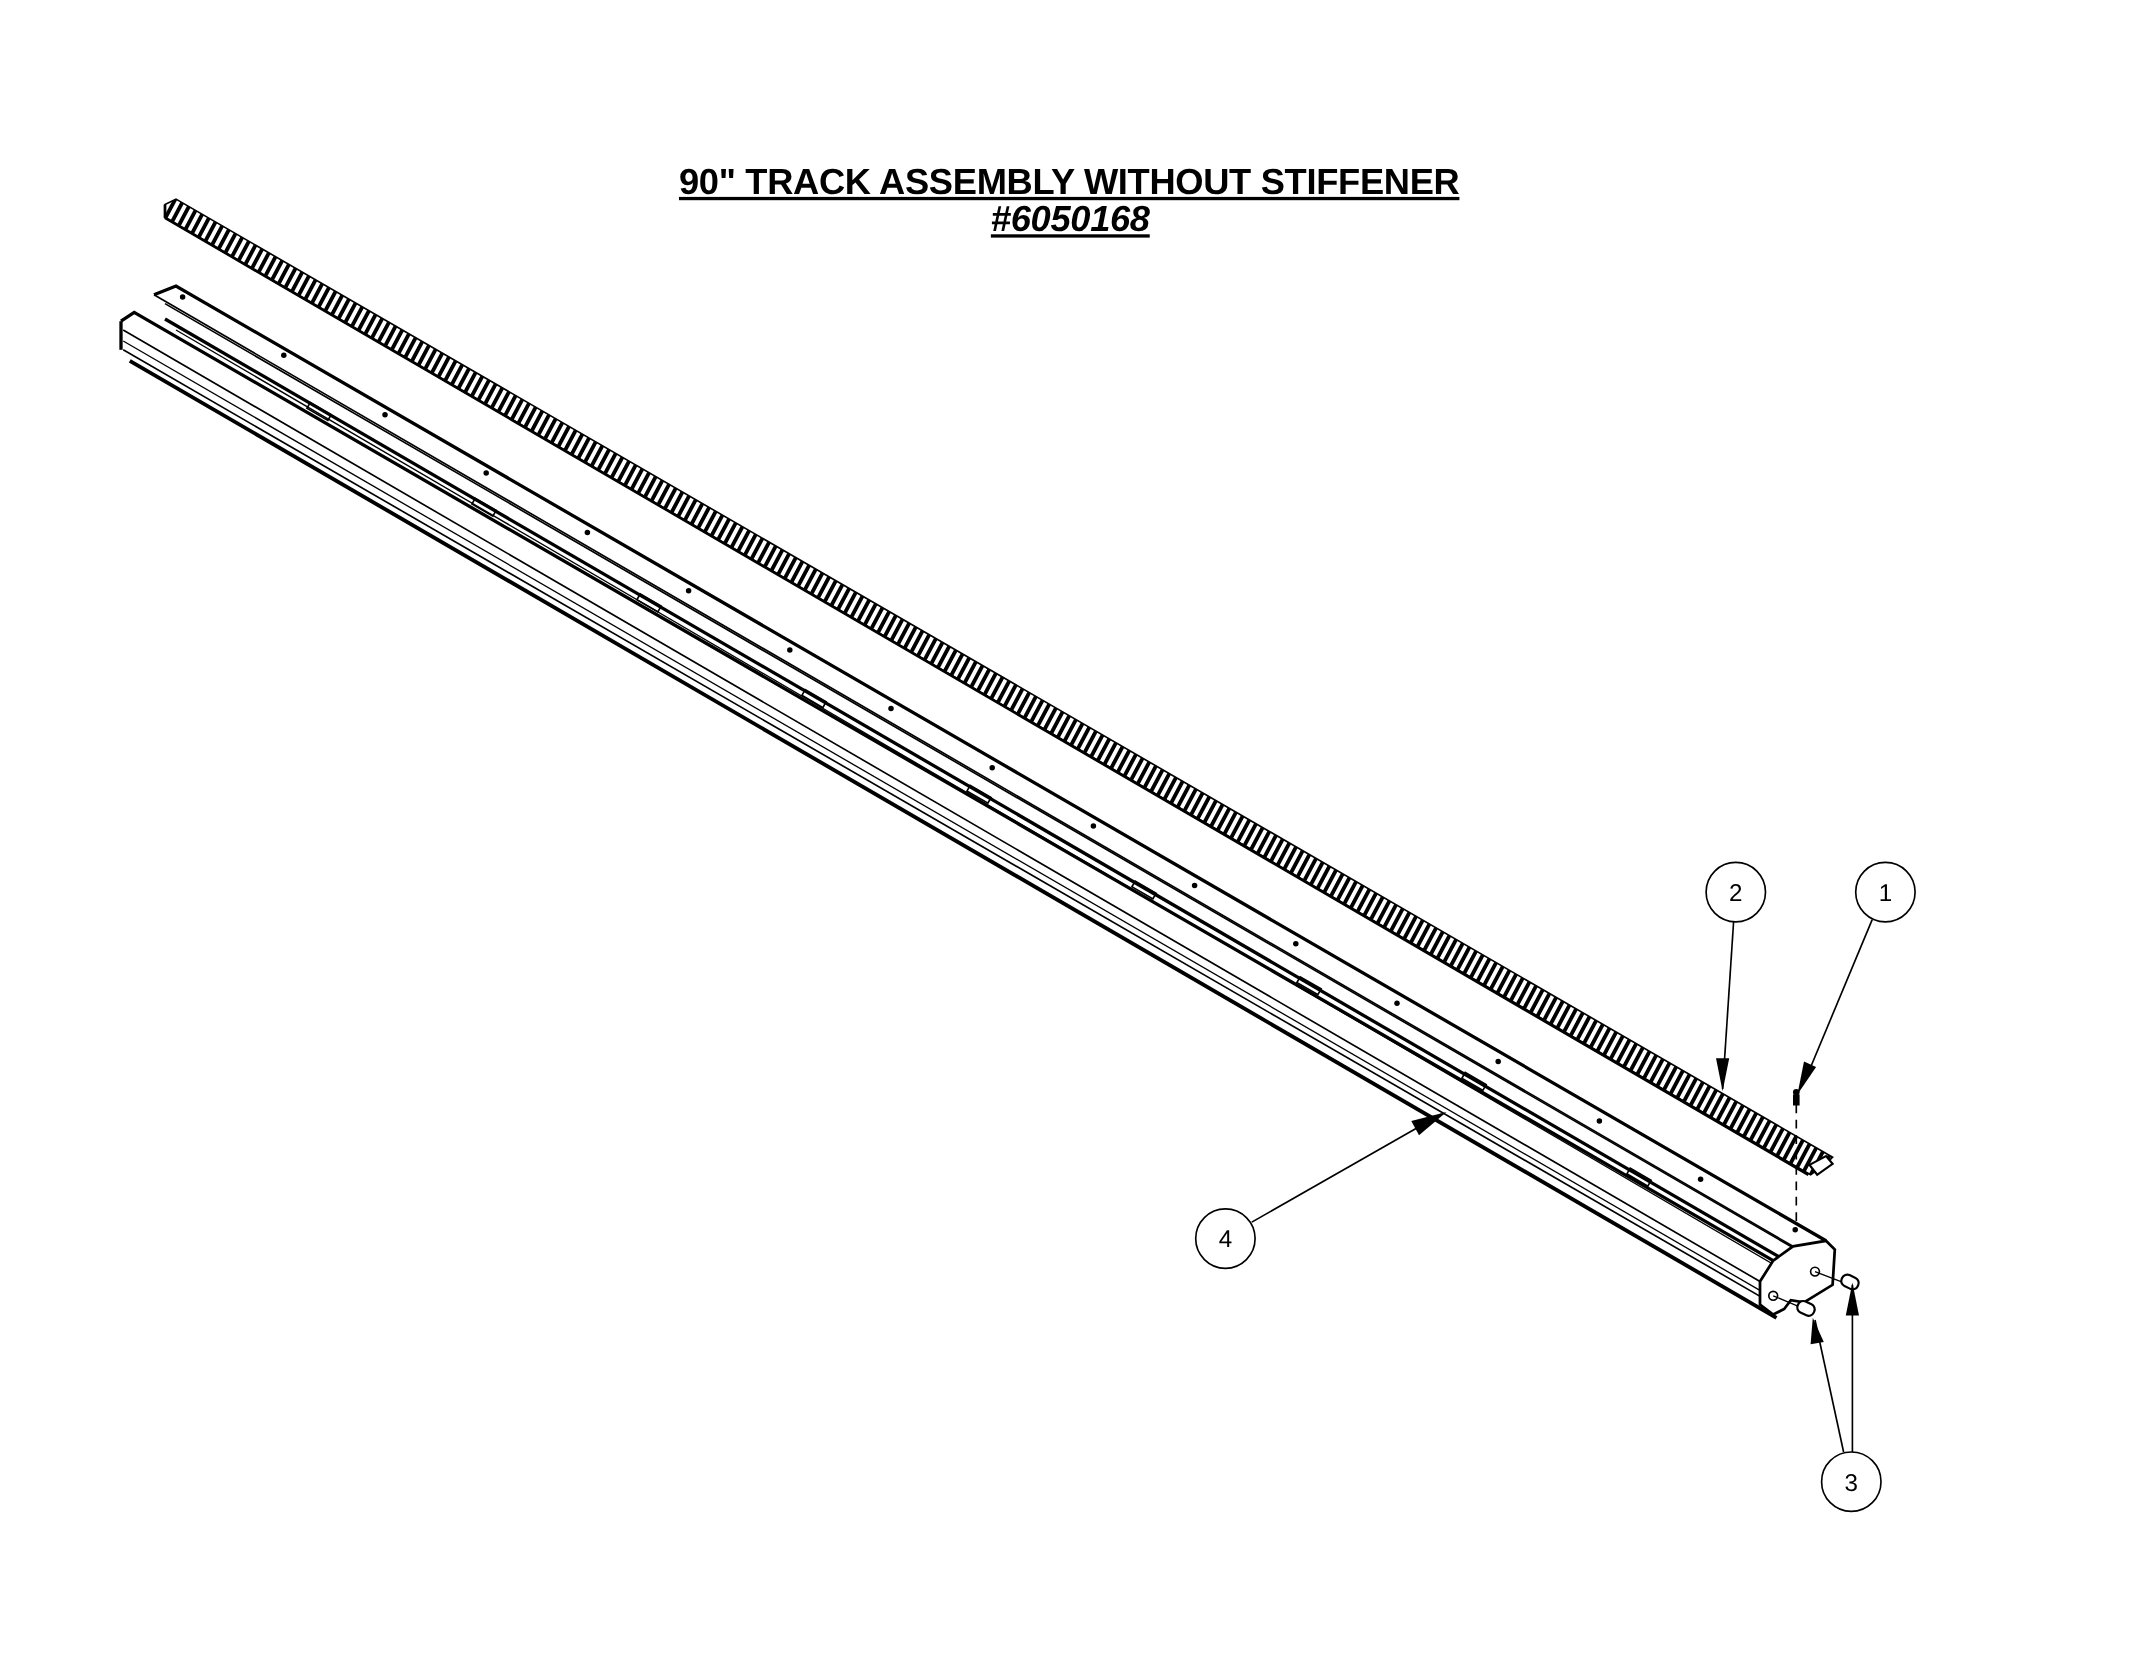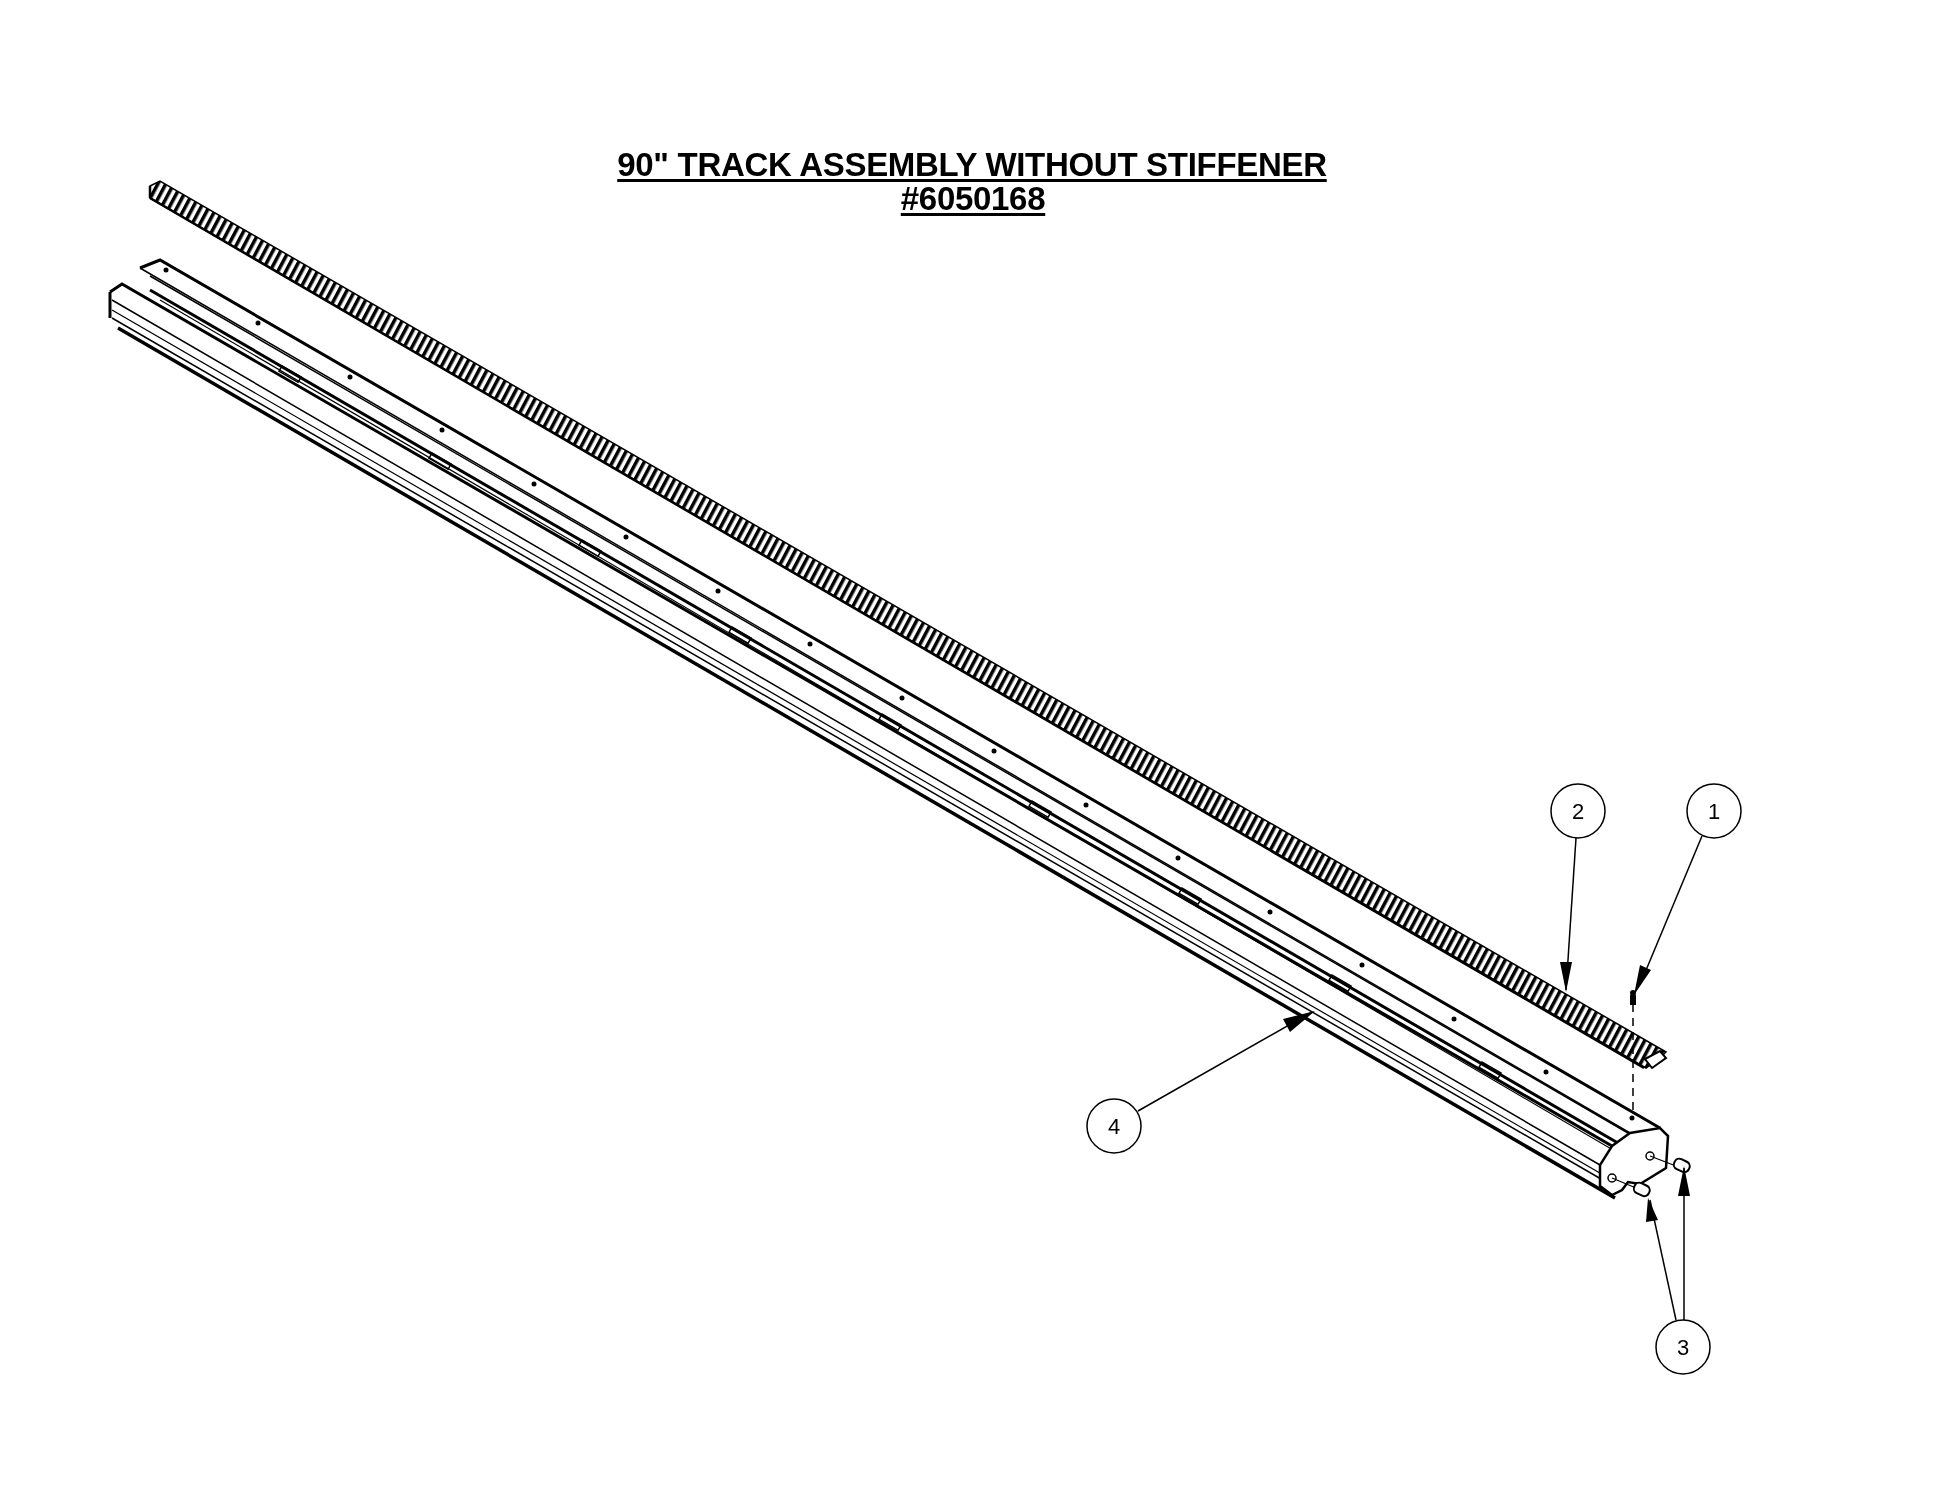--- a/index.html
+++ b/index.html
@@ -1,20 +1,20 @@
 <!DOCTYPE html>
 <html><head>
 <meta charset="utf-8">
 <style>
   html, body { margin: 0; padding: 0; background: #ffffff; }
   body { width: 1946px; height: 1504px; position: relative; overflow: hidden; font-family: "Liberation Sans", sans-serif; }
   .title-block { position: absolute; left: 0; top: 148px; width: 1946px; text-align: center; color: #000; }
   .title-line { font-family: "Liberation Sans", sans-serif; font-weight: bold; font-size: 33px; line-height: 34px; text-decoration: underline; text-decoration-thickness: 3px; text-underline-offset: 3px; letter-spacing: -0.3px; }
   .title-line.l1 { position: absolute; left: 0; width: 1946px; top: 0; transform: translateX(-1px); }
-  .title-line.l2 { position: absolute; left: 0; width: 1946px; top: 34px; }
+  .title-line.l2 { position: absolute; left: 0; width: 1946px; top: 34px; font-style: italic; }
   svg.drawing { position: absolute; left: 0; top: 0; }
   .balloon-text { font-family: "Liberation Sans", sans-serif; font-size: 22px; fill: #000; }
 </style>
 </head>
 <body>
 
 <div class="title-block">
   <div class="title-line l1">90" TRACK ASSEMBLY WITHOUT STIFFENER</div>
   <div class="title-line l2">#6050168</div>
 </div>

